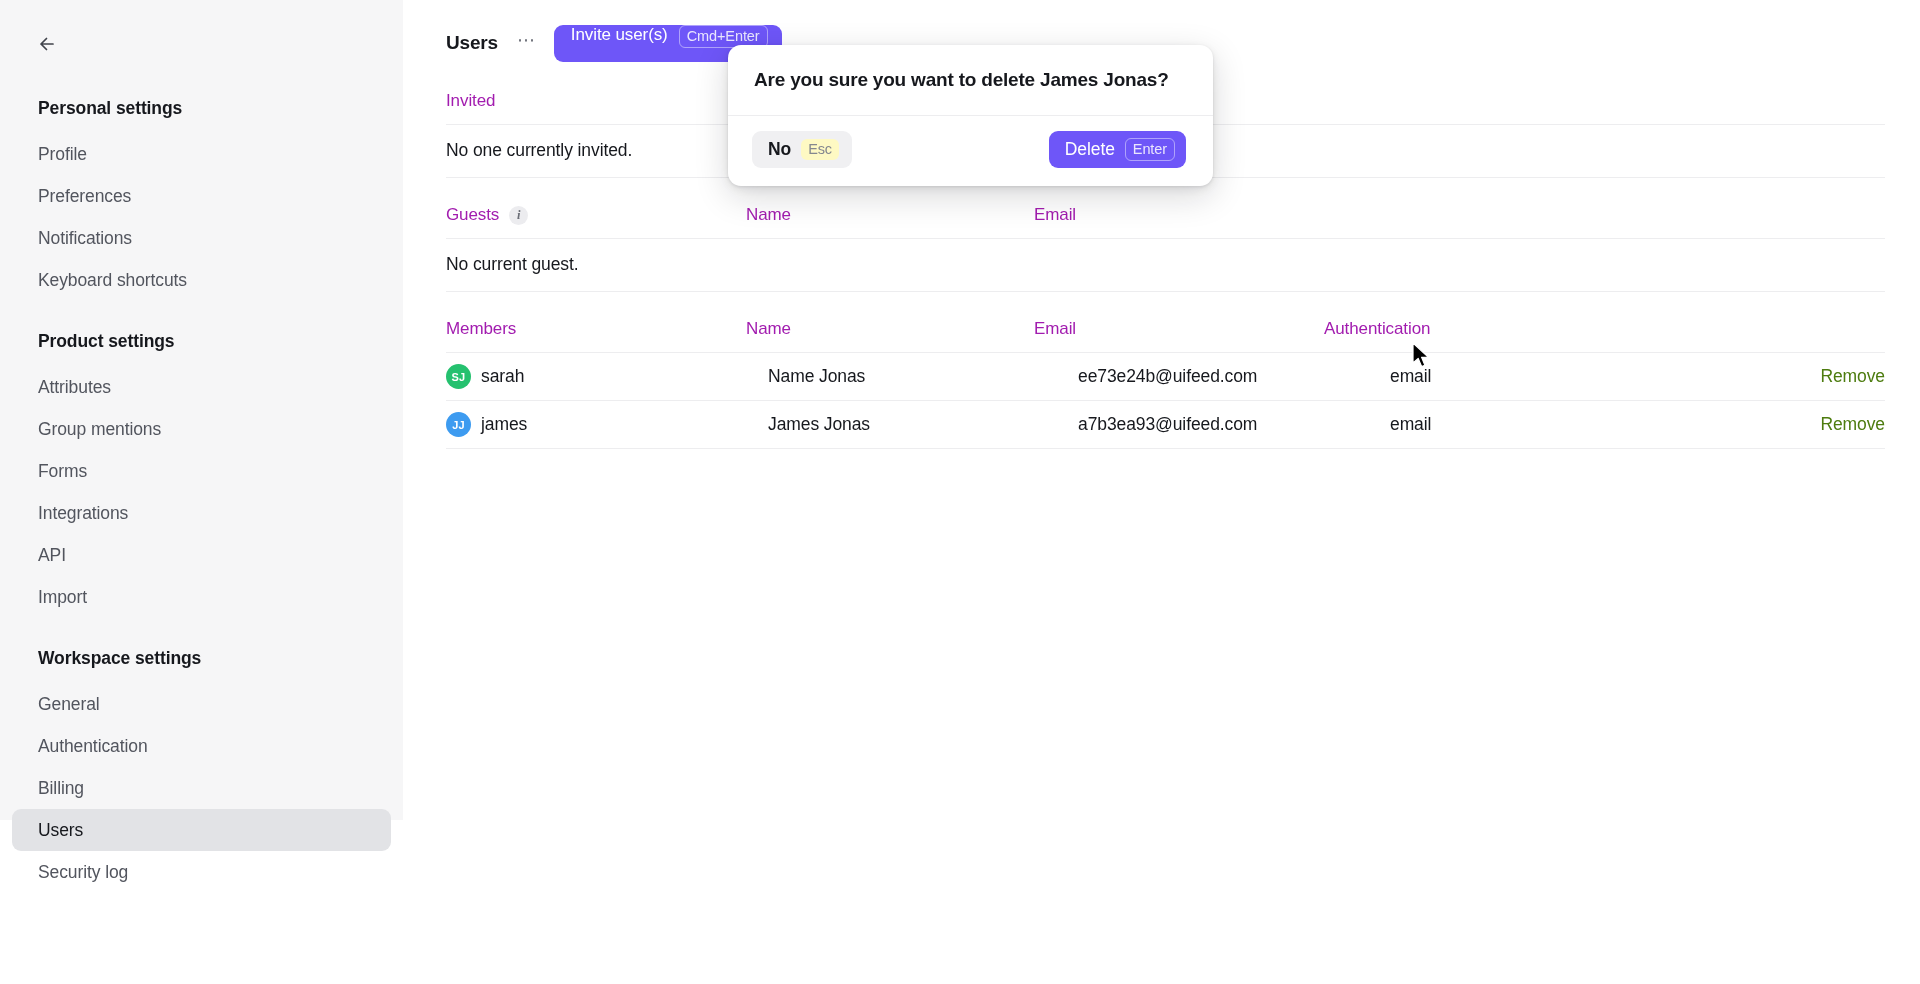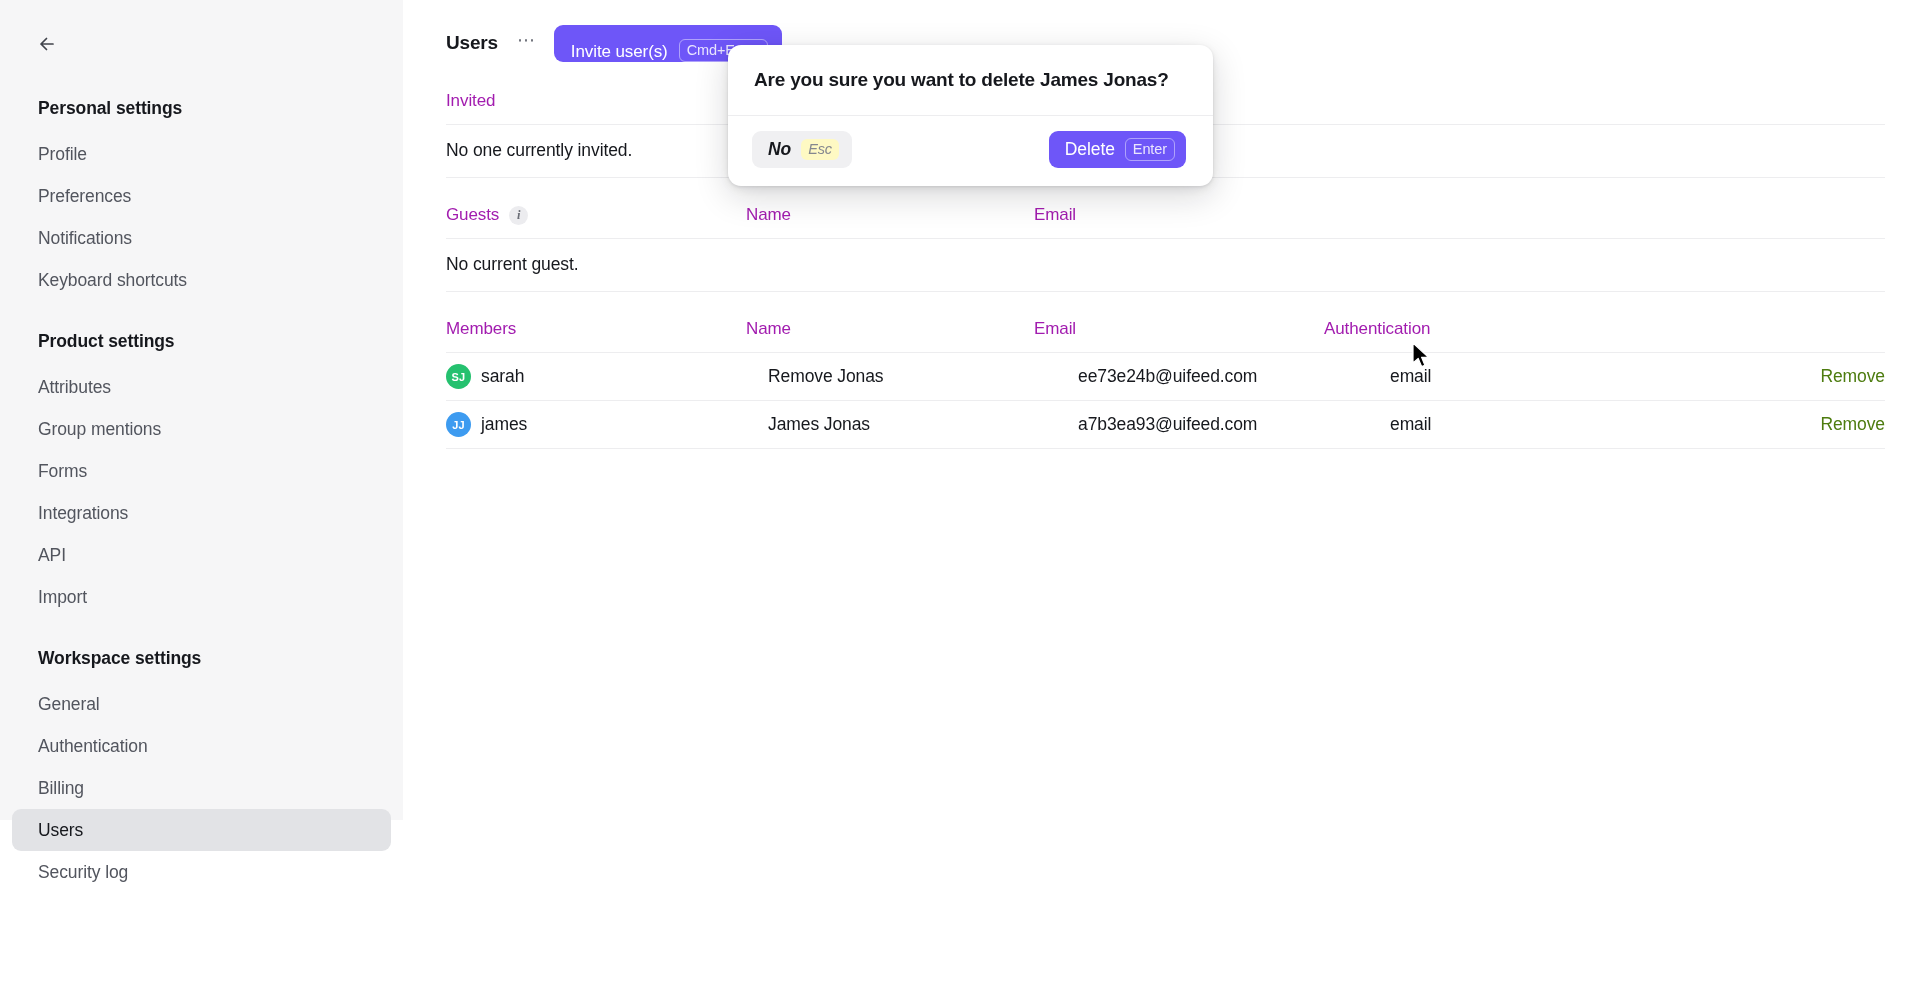--- a/index.html
+++ b/index.html
@@ -95,21 +95,21 @@
 
   .invite-btn {
     margin-left: 14px;
     background: #6e56f8;
     color: #ffffff;
     border: none;
     border-radius: 9px;
     height: 37px;
     padding: 0 14px 0 17px;
     display: inline-flex;
-    align-items: flex-end;
+    align-items: flex-start;
     gap: 11px;
     font-size: 17px;
     font-family: "Liberation Sans", sans-serif;
     cursor: pointer;
     letter-spacing: -0.1px;
   }
   .kbd-on-accent {
     border: 1px solid rgba(255,255,255,0.45);
     border-radius: 6px;
     padding: 2px 7px 3px;
@@ -229,21 +229,20 @@
     padding: 0 13px 0 16px;
     display: inline-flex;
     align-items: center;
     gap: 10px;
     font-size: 17.5px;
     font-weight: 700;
     color: #16181d;
     font-family: "Liberation Sans", sans-serif;
     cursor: pointer;
     letter-spacing: -0.1px;
-    font-style: italic;
   }
   .kbd-muted {
     background: #fef9c3;
     border-radius: 6px;
     padding: 2px 7px 3px;
     font-size: 14.5px;
     font-weight: 400;
     color: #84878f;
     line-height: 16px;
   }
@@ -400,21 +399,21 @@
             <span class="col-head">Authentication</span>
           </div>
           <div class="col-e"></div>
         </div>
 
         <div class="table-row">
           <div class="col-a">
             <span class="avatar" style="background: rgb(37, 193, 111);">SJ</span>
             <span>sarah</span>
           </div>
-          <div class="col-b">Remove Jonas</div>
+          <div class="col-b">Name Jonas</div>
           <div class="col-c">ee73e24b@uifeed.com</div>
           <div class="col-d">email</div>
           <div class="col-e">
             <span class="remove-link">Remove</span>
           </div>
         </div>
 
         <div class="table-row">
           <div class="col-a">
             <span class="avatar" style="background: rgb(61, 155, 240);">JJ</span>

